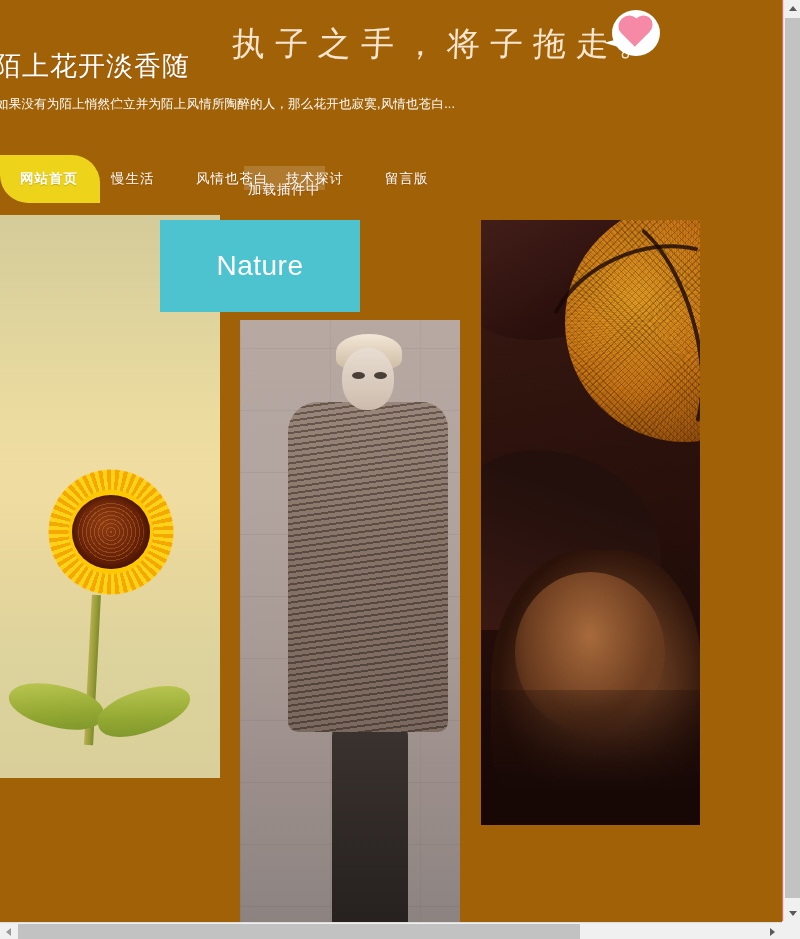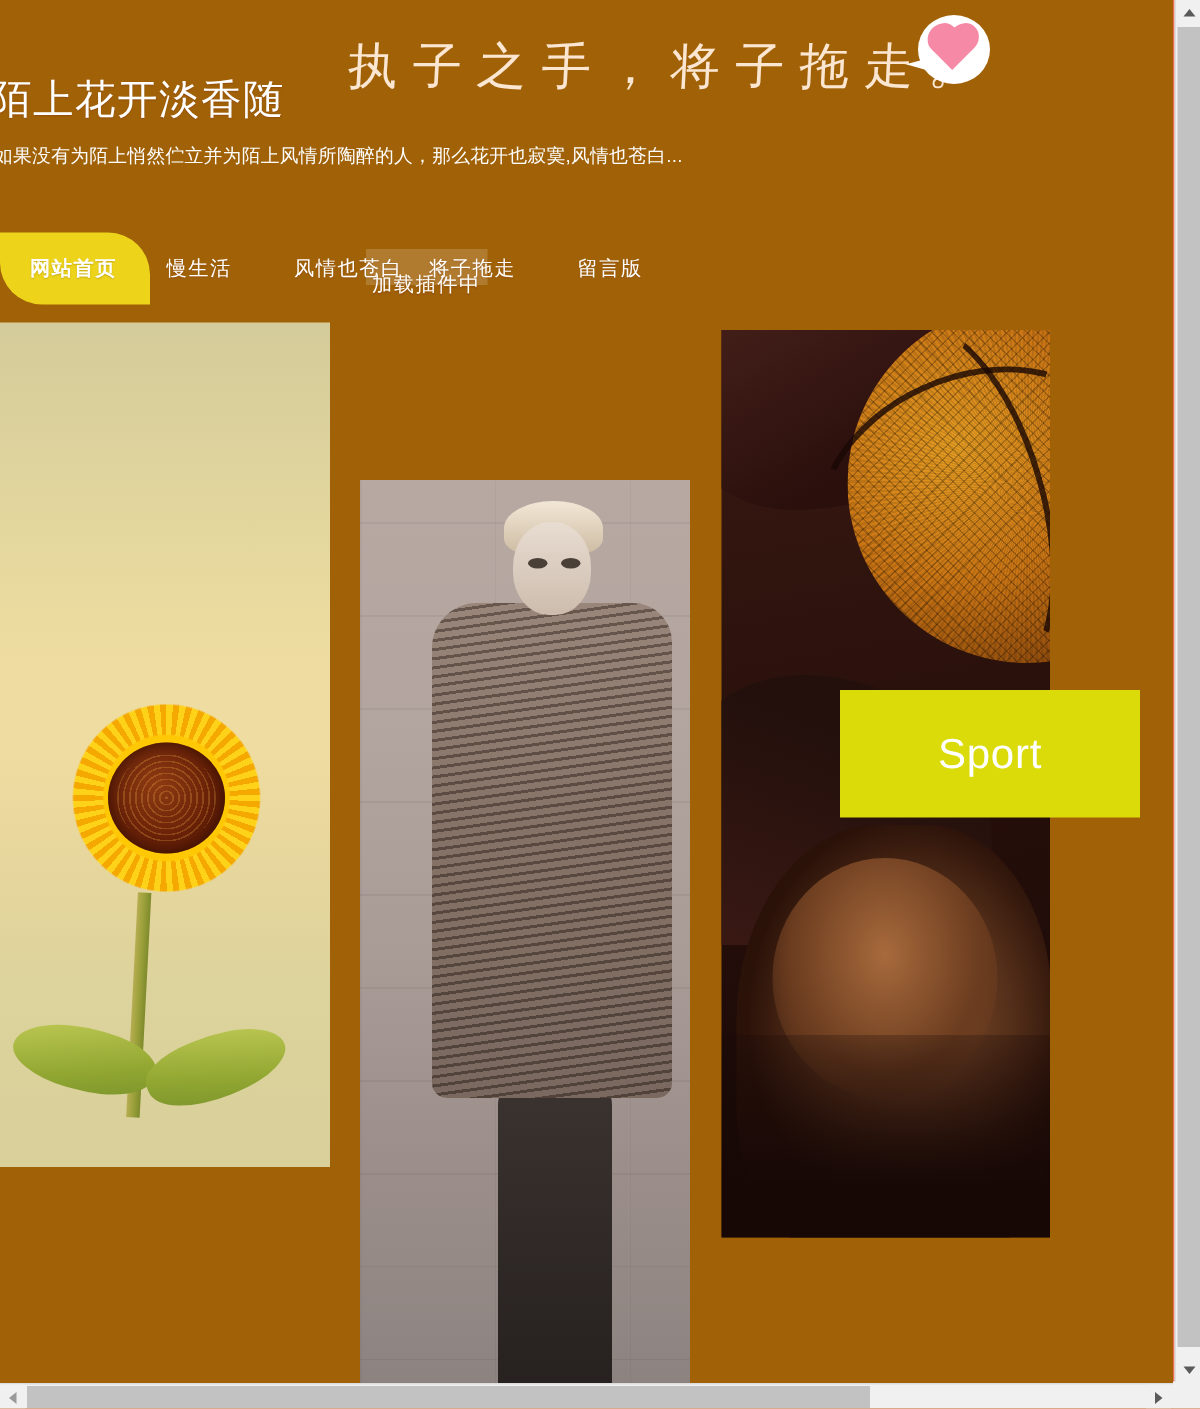--- a/index.html
+++ b/index.html
@@ -504,21 +504,21 @@
       <div class="bubble">
         <div class="tail"></div>
         <div class="ball"></div>
         <div class="heart"></div>
       </div>
 
       <nav class="nav">
         <a class="nav-item active">网站首页</a>
         <a class="nav-item n1">慢生活</a>
         <a class="nav-item n2">风情也苍白</a>
-        <a class="nav-item n3">将子拖走</a>
+        <a class="nav-item n3">技术探讨</a>
         <a class="nav-item n4">留言版</a>
       </nav>
 
       <div class="plugin-loading">加载插件中</div>
     </div>
 
     <div class="gallery">
 
       <div class="tile-img" id="img-nature">
         <div class="sf-stem"></div>
@@ -547,22 +547,22 @@
 
         <div class="fa-legs"></div>
 
         <div class="fa-coat"></div>
         <div class="fa-hair"></div>
         <div class="fa-head"></div>
         <div class="fa-eye-l"></div>
         <div class="fa-eye-r"></div>
       </div>
 
-
-      <div class="label" id="label-sport">Sport</div>
+      <div class="label" id="label-nature">Nature</div>
+
 
     </div>
 
   </div>
 
   <div class="vscroll">
     <div class="arrow-up">
       <span class="tri tri-u"></span>
     </div>
     <div class="thumb"></div>

